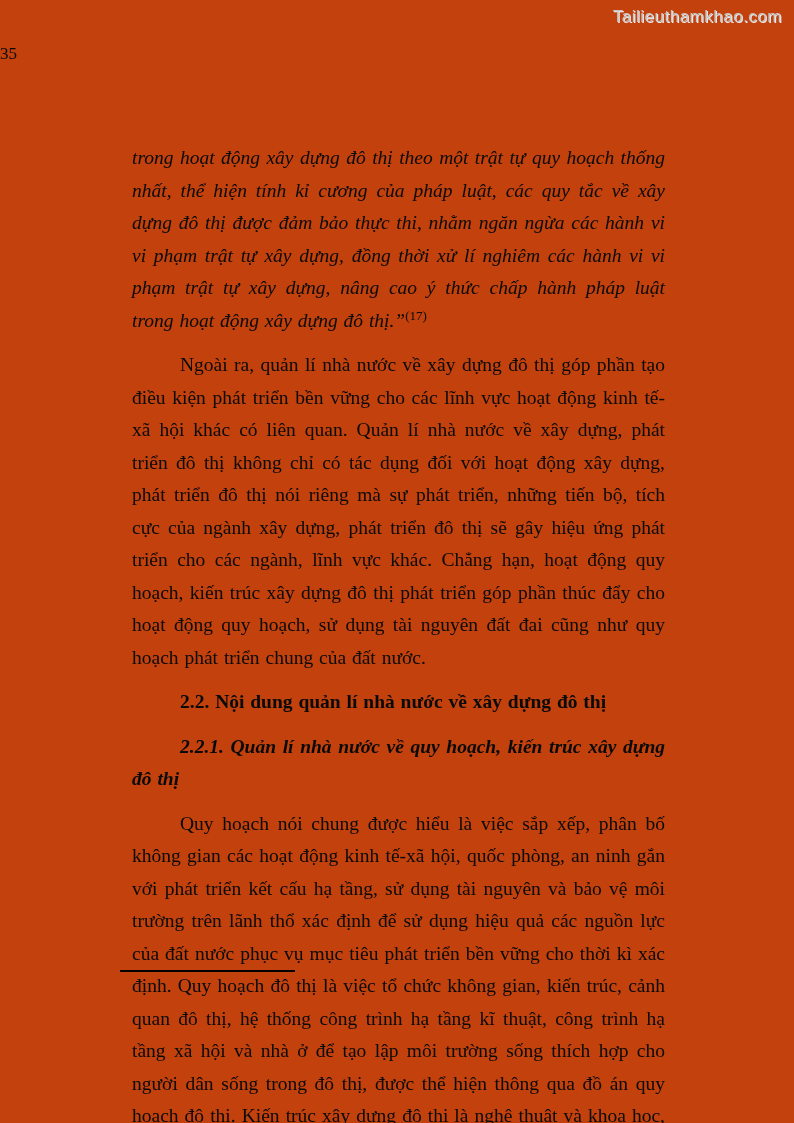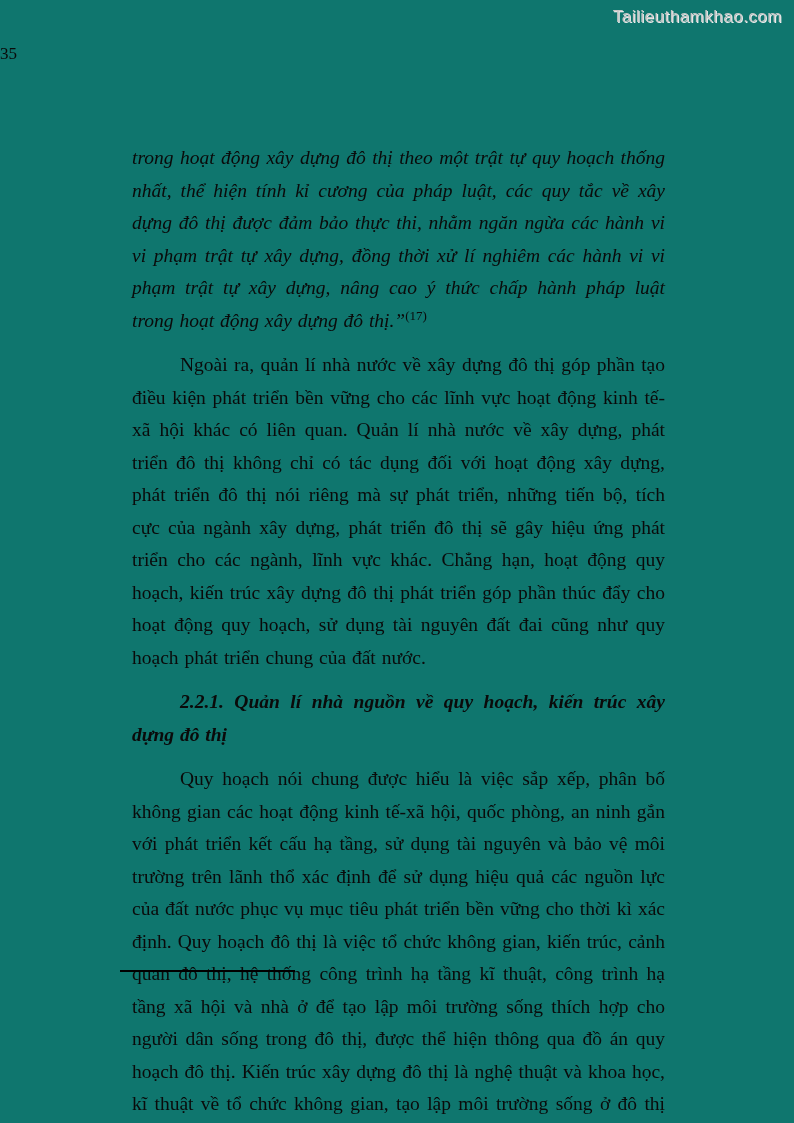--- a/index.html
+++ b/index.html
@@ -4,21 +4,21 @@
 <style>
   html, body {
     margin: 0;
     padding: 0;
     background: #ffffff;
   }
   .page {
     position: relative;
     width: 794px;
     height: 1123px;
-    background: #0f766e;
+    background: #c2410c;
     overflow: hidden;
     font-family: "Liberation Serif", "DejaVu Serif", serif;
     color: #0a0a0a;
   }
   .watermark {
     position: absolute;
     top: 7px;
     right: 12px;
     font-family: "Liberation Sans", "DejaVu Sans", sans-serif;
     font-size: 17px;
@@ -85,22 +85,23 @@
   <div class="watermark">Tailieuthamkhao.com</div>
 
   <div class="page-number">35</div>
 
   <div class="body-text">
 
     <p class="quote-para"><span>trong hoạt động xây dựng đô thị theo một trật tự quy hoạch thống nhất, thể hiện tính kỉ cương của pháp luật, các quy tắc về xây dựng đô thị được đảm bảo thực thi, nhằm ngăn ngừa các hành vi vi phạm trật tự xây dựng, đồng thời xử lí nghiêm các hành vi vi phạm trật tự xây dựng, nâng cao ý thức chấp hành pháp luật trong hoạt động xây dựng đô thị.”</span><span class="fn-ref">(17)</span></p>
 
     <p class="indent">Ngoài ra, quản lí nhà nước về xây dựng đô thị góp phần tạo điều kiện phát triển bền vững cho các lĩnh vực hoạt động kinh tế-xã hội khác có liên quan. Quản lí nhà nước về xây dựng, phát triển đô thị không chỉ có tác dụng đối với hoạt động xây dựng, phát triển đô thị nói riêng mà sự phát triển, những tiến bộ, tích cực của ngành xây dựng, phát triển đô thị sẽ gây hiệu ứng phát triển cho các ngành, lĩnh vực khác. Chẳng hạn, hoạt động quy hoạch, kiến trúc xây dựng đô thị phát triển góp phần thúc đẩy cho hoạt động quy hoạch, sử dụng tài nguyên đất đai cũng như quy hoạch phát triển chung của đất nước.</p>
 
+    <p class="indent heading-bold">2.2. Nội dung quản lí nhà nước về xây dựng đô thị</p>
 
-    <p class="indent heading-bold-italic">2.2.1. Quản lí nhà nguồn về quy hoạch, kiến trúc xây dựng đô thị</p>
+    <p class="indent heading-bold-italic">2.2.1. Quản lí nhà nước về quy hoạch, kiến trúc xây dựng đô thị</p>
 
     <p class="indent">Quy hoạch nói chung được hiểu là việc sắp xếp, phân bố không gian các hoạt động kinh tế-xã hội, quốc phòng, an ninh gắn với phát triển kết cấu hạ tầng, sử dụng tài nguyên và bảo vệ môi trường trên lãnh thổ xác định để sử dụng hiệu quả các nguồn lực của đất nước phục vụ mục tiêu phát triển bền vững cho thời kì xác định. Quy hoạch đô thị là việc tổ chức không gian, kiến trúc, cảnh quan đô thị, hệ thống công trình hạ tầng kĩ thuật, công trình hạ tầng xã hội và nhà ở để tạo lập môi trường sống thích hợp cho người dân sống trong đô thị, được thể hiện thông qua đồ án quy hoạch đô thị. Kiến trúc xây dựng đô thị là nghệ thuật và khoa học, kĩ thuật về tổ chức không gian, tạo lập môi trường sống ở đô thị một cách bền vững, đáp ứng các nhu cầu của con người.</p>
 
   </div>
 
   <div class="footnote-separator"></div>
 
 
 </div>
 

